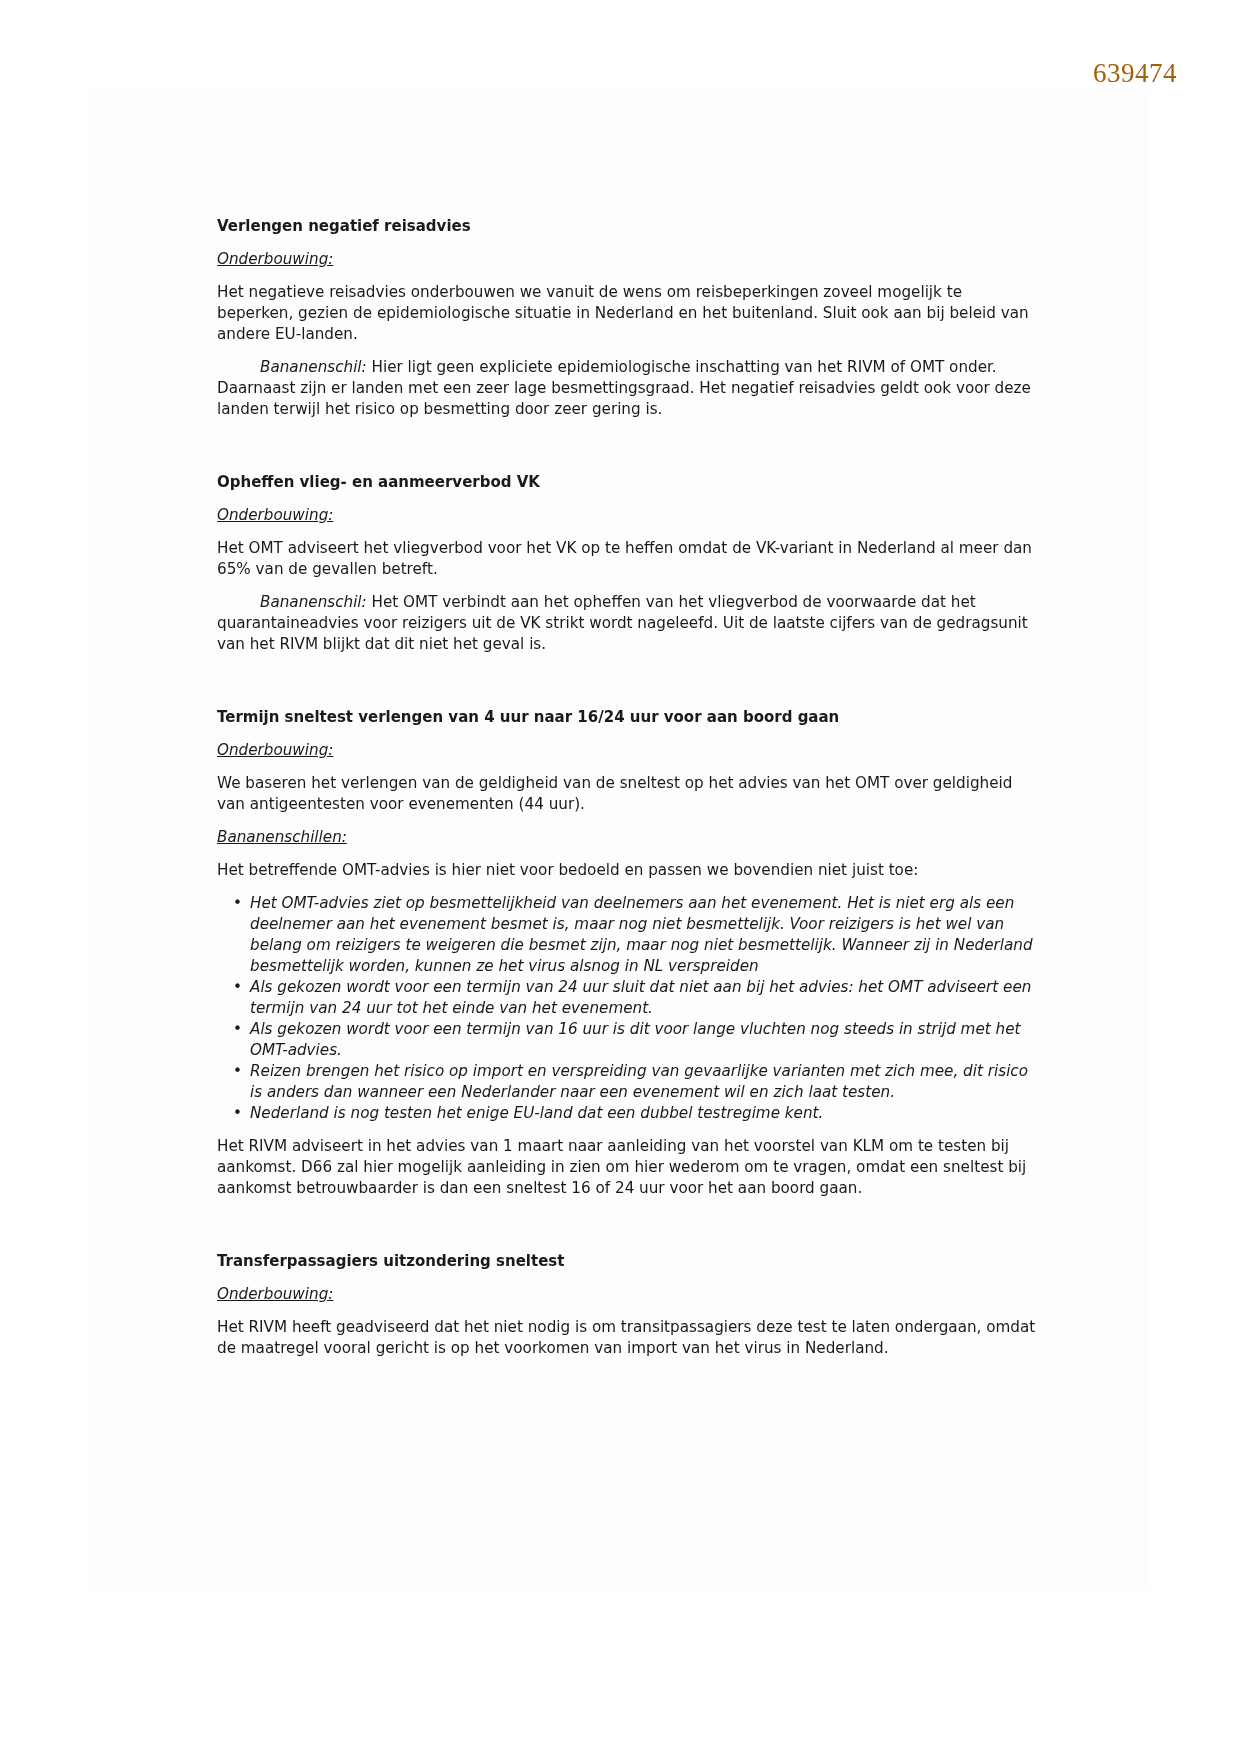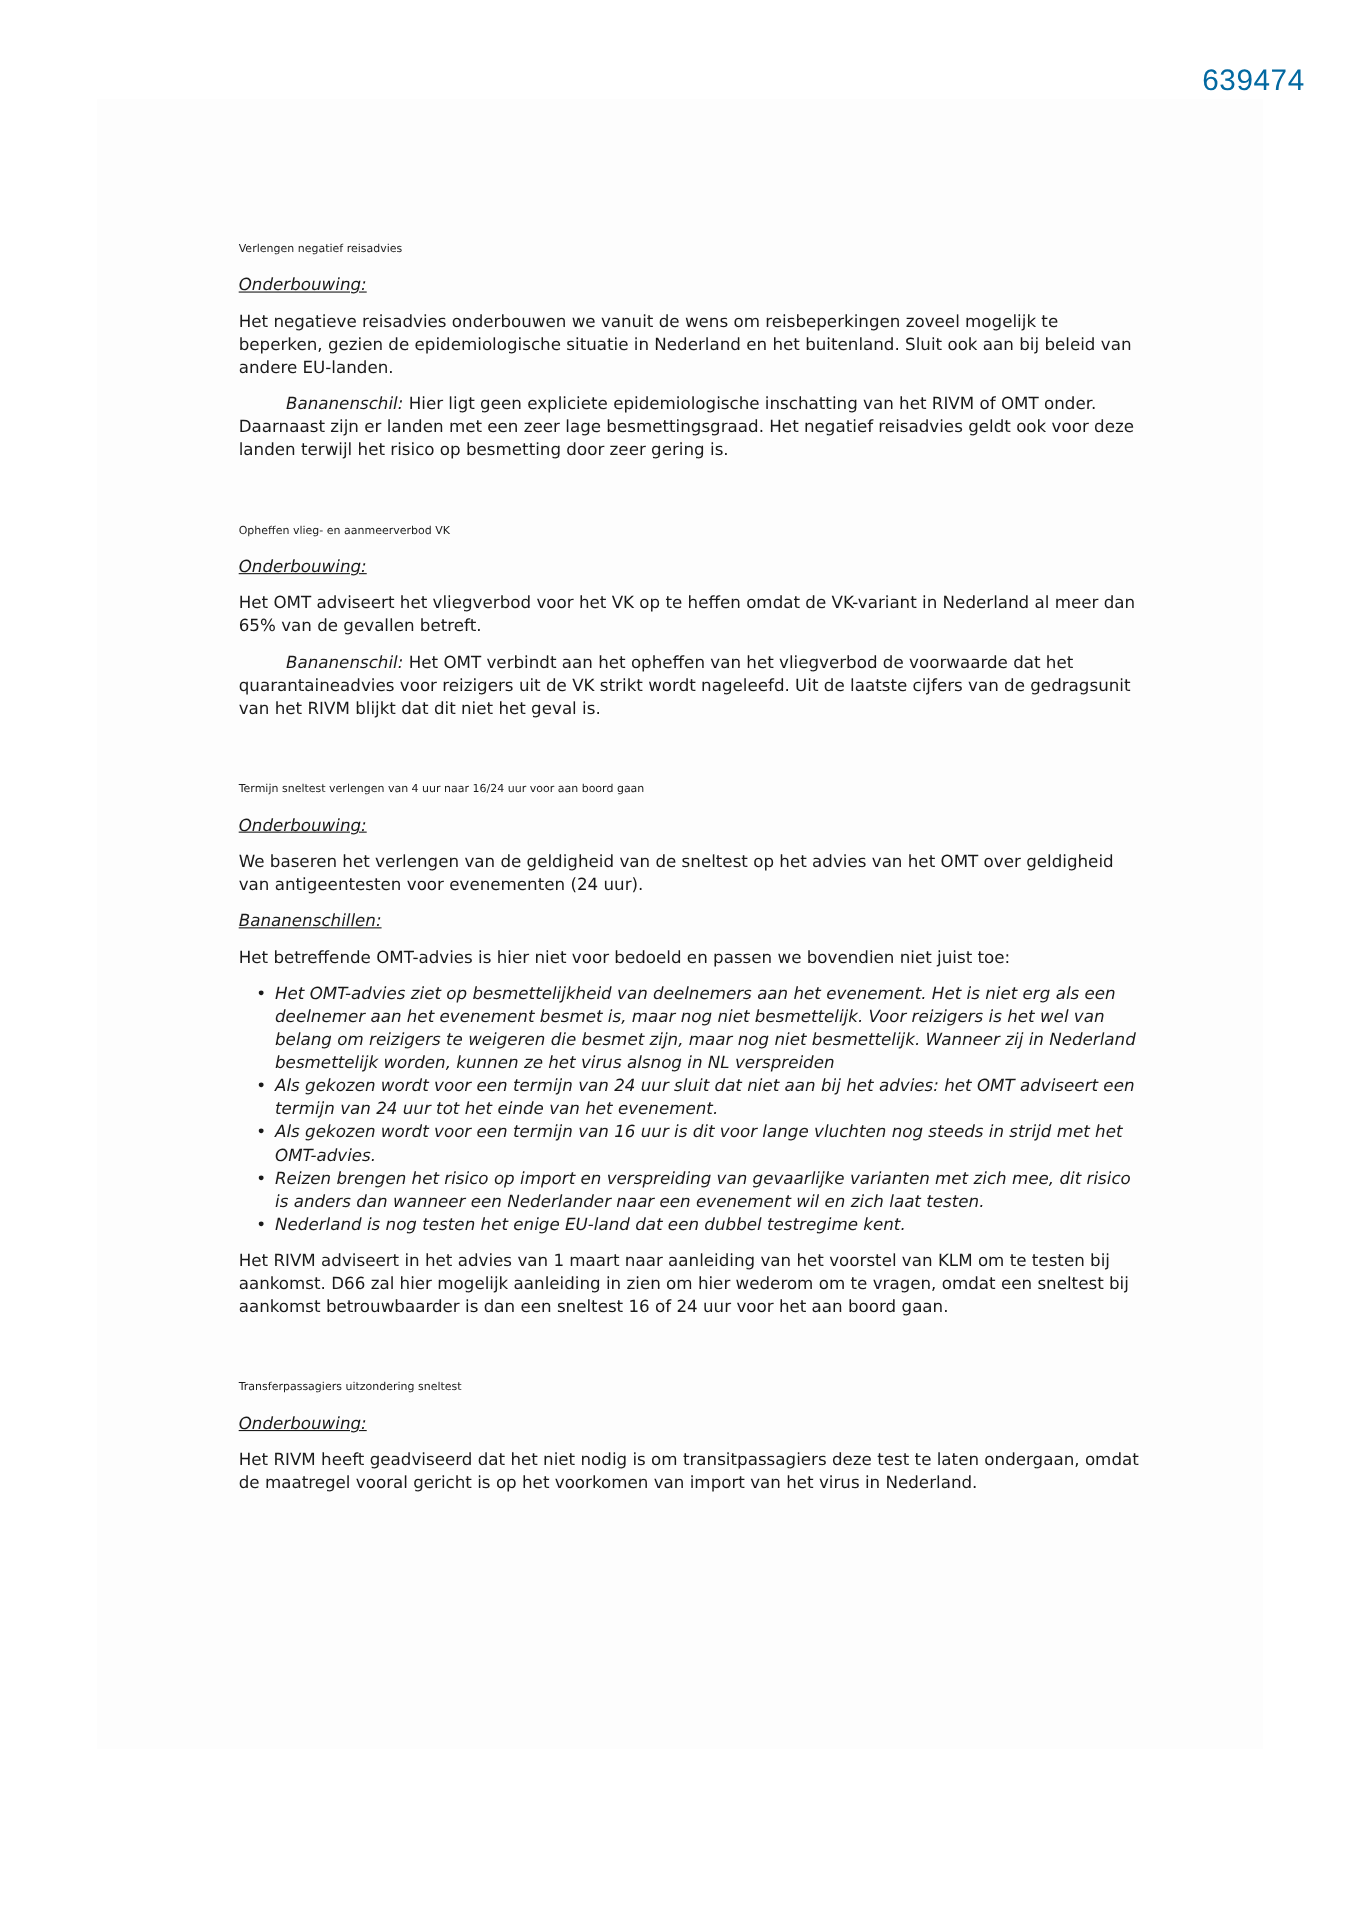--- a/index.html
+++ b/index.html
@@ -9,45 +9,45 @@
     background: #ffffff;
     position: relative;
     overflow: hidden;
     font-family: "DejaVu Sans", "Liberation Sans", sans-serif;
     color: #1a1a1a;
   }
   .doc-id {
     position: absolute;
     top: 58px;
     left: 1093px;
-    font-family: Liberation Sans, sans-serif;
+    font-family: Liberation Serif, serif;
     font-size: 27px;
-    color: #0369a1;
+    color: #a16207;
     letter-spacing: 0.5px;
   }
   .page-area {
     position: absolute;
     left: 88px;
     top: 90px;
     width: 1060px;
     height: 1500px;
     background: #fdfdfd;
   }
   .content {
     position: absolute;
     left: 217px;
     top: 216px;
     width: 820px;
     font-size: 15.2px;
     line-height: 21px;
   }
   .section { margin: 0 0 48px 0; }
   .heading {
-    font-weight: normal;
-    font-size: 10px;
+    font-weight: bold;
+    font-size: 15px;
     margin: 0 0 12px 0;
     line-height: 21px;
   }
   .label {
     font-style: italic;
     margin: 0 0 12px 0;
     text-decoration: underline;
   }
   p { margin: 0 0 12px 0; }
   .inline-label { font-style: italic; margin-left: 43px; }
@@ -87,21 +87,21 @@
   <div class="section" style="margin-bottom:52px;">
     <div class="heading">Opheffen vlieg- en aanmeerverbod VK</div>
     <div class="label">Onderbouwing:</div>
     <p>Het OMT adviseert het vliegverbod voor het VK op te heffen omdat de VK-variant in Nederland al meer dan 65% van de gevallen betreft.</p>
     <p><span class="inline-label">Bananenschil:</span><span> Het OMT verbindt aan het opheffen van het vliegverbod de voorwaarde dat het quarantaineadvies voor reizigers uit de VK strikt wordt nageleefd. Uit de laatste cijfers van de gedragsunit van het RIVM blijkt dat dit niet het geval is.</span></p>
   </div>
 
   <div class="section" style="margin-bottom:52px;">
     <div class="heading">Termijn sneltest verlengen van 4 uur naar 16/24 uur voor aan boord gaan</div>
     <div class="label">Onderbouwing:</div>
-    <p>We baseren het verlengen van de geldigheid van de sneltest op het advies van het OMT over geldigheid van antigeentesten voor evenementen (24 uur).</p>
+    <p>We baseren het verlengen van de geldigheid van de sneltest op het advies van het OMT over geldigheid van antigeentesten voor evenementen (44 uur).</p>
     <div class="label">Bananenschillen:</div>
     <p>Het betreffende OMT-advies is hier niet voor bedoeld en passen we bovendien niet juist toe:</p>
     <ul class="bullets">
       <li><span class="bullet">•</span><span>Het OMT-advies ziet op besmettelijkheid van deelnemers aan het evenement. Het is niet erg als een deelnemer aan het evenement besmet is, maar nog niet besmettelijk. Voor reizigers is het wel van belang om reizigers te weigeren die besmet zijn, maar nog niet besmettelijk. Wanneer zij in Nederland besmettelijk worden, kunnen ze het virus alsnog in NL verspreiden</span></li>
       <li><span class="bullet">•</span><span>Als gekozen wordt voor een termijn van 24 uur sluit dat niet aan bij het advies: het OMT adviseert een termijn van 24 uur tot het einde van het evenement.</span></li>
       <li><span class="bullet">•</span><span>Als gekozen wordt voor een termijn van 16 uur is dit voor lange vluchten nog steeds in strijd met het OMT-advies.</span></li>
       <li><span class="bullet">•</span><span>Reizen brengen het risico op import en verspreiding van gevaarlijke varianten met zich mee, dit risico is anders dan wanneer een Nederlander naar een evenement wil en zich laat testen.</span></li>
       <li><span class="bullet">•</span><span>Nederland is nog testen het enige EU-land dat een dubbel testregime kent.</span></li>
     </ul>
     <p>Het RIVM adviseert in het advies van 1 maart naar aanleiding van het voorstel van KLM om te testen bij aankomst. D66 zal hier mogelijk aanleiding in zien om hier wederom om te vragen, omdat een sneltest bij aankomst betrouwbaarder is dan een sneltest 16 of 24 uur voor het aan boord gaan.</p>

